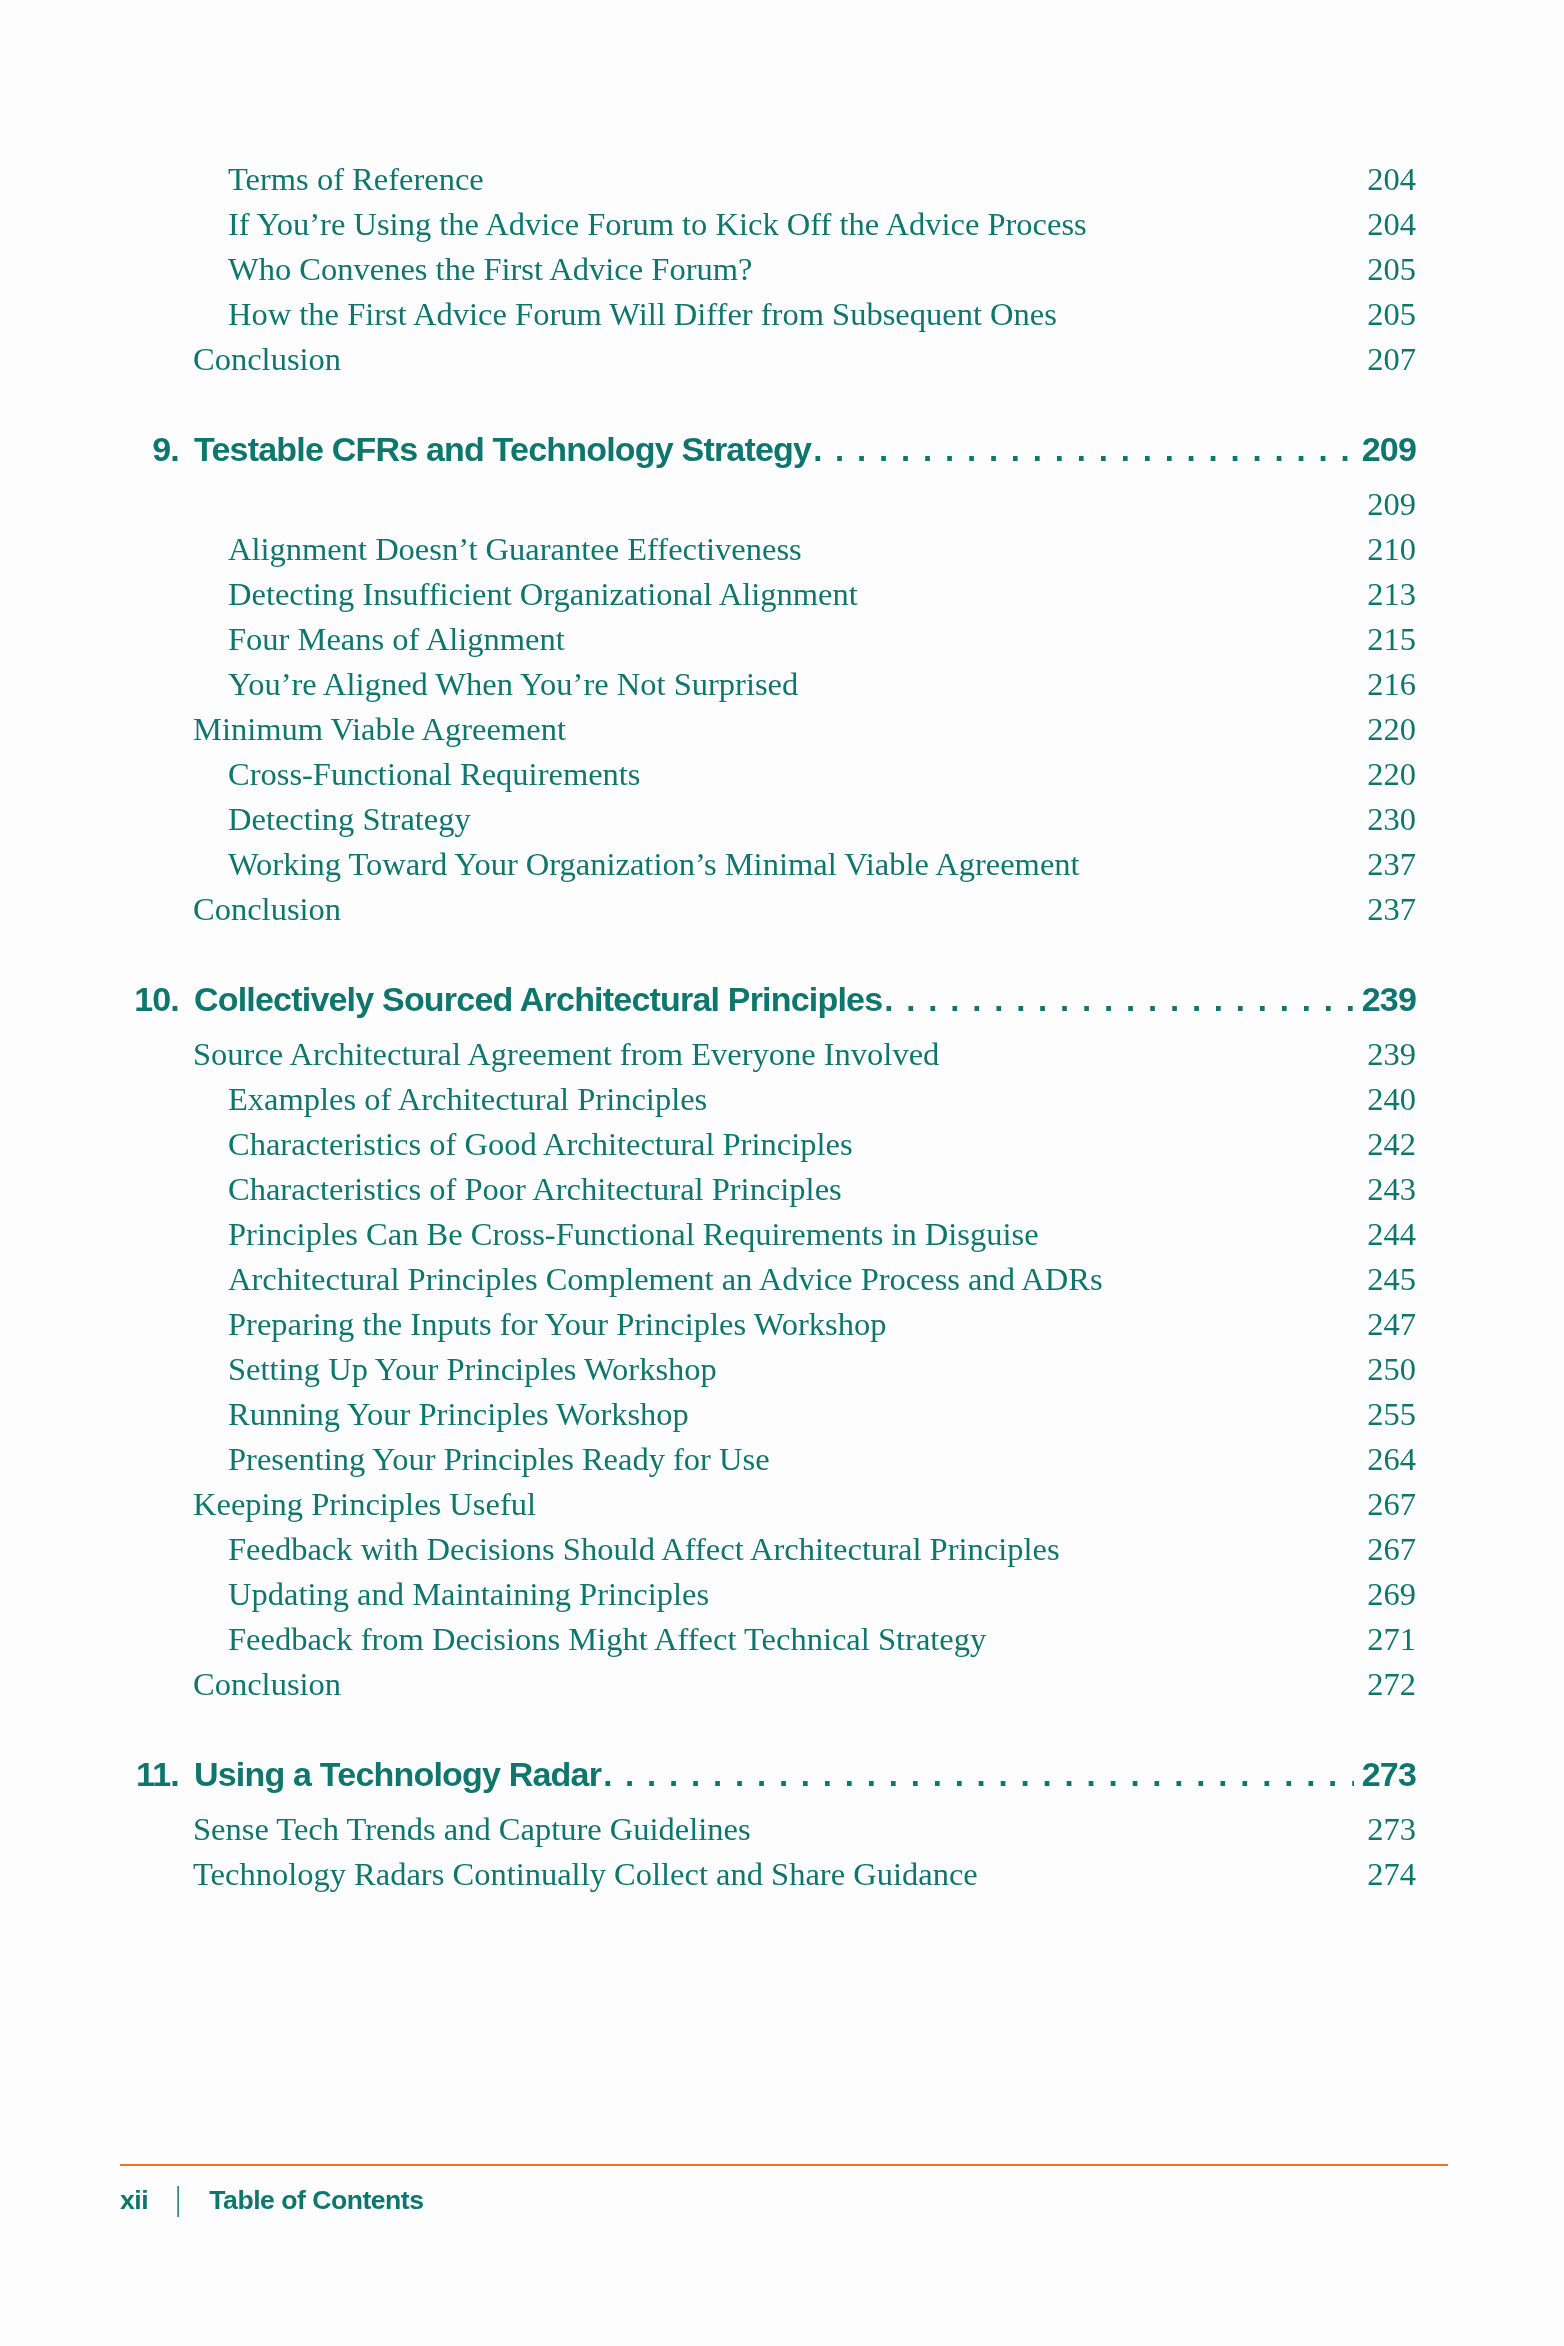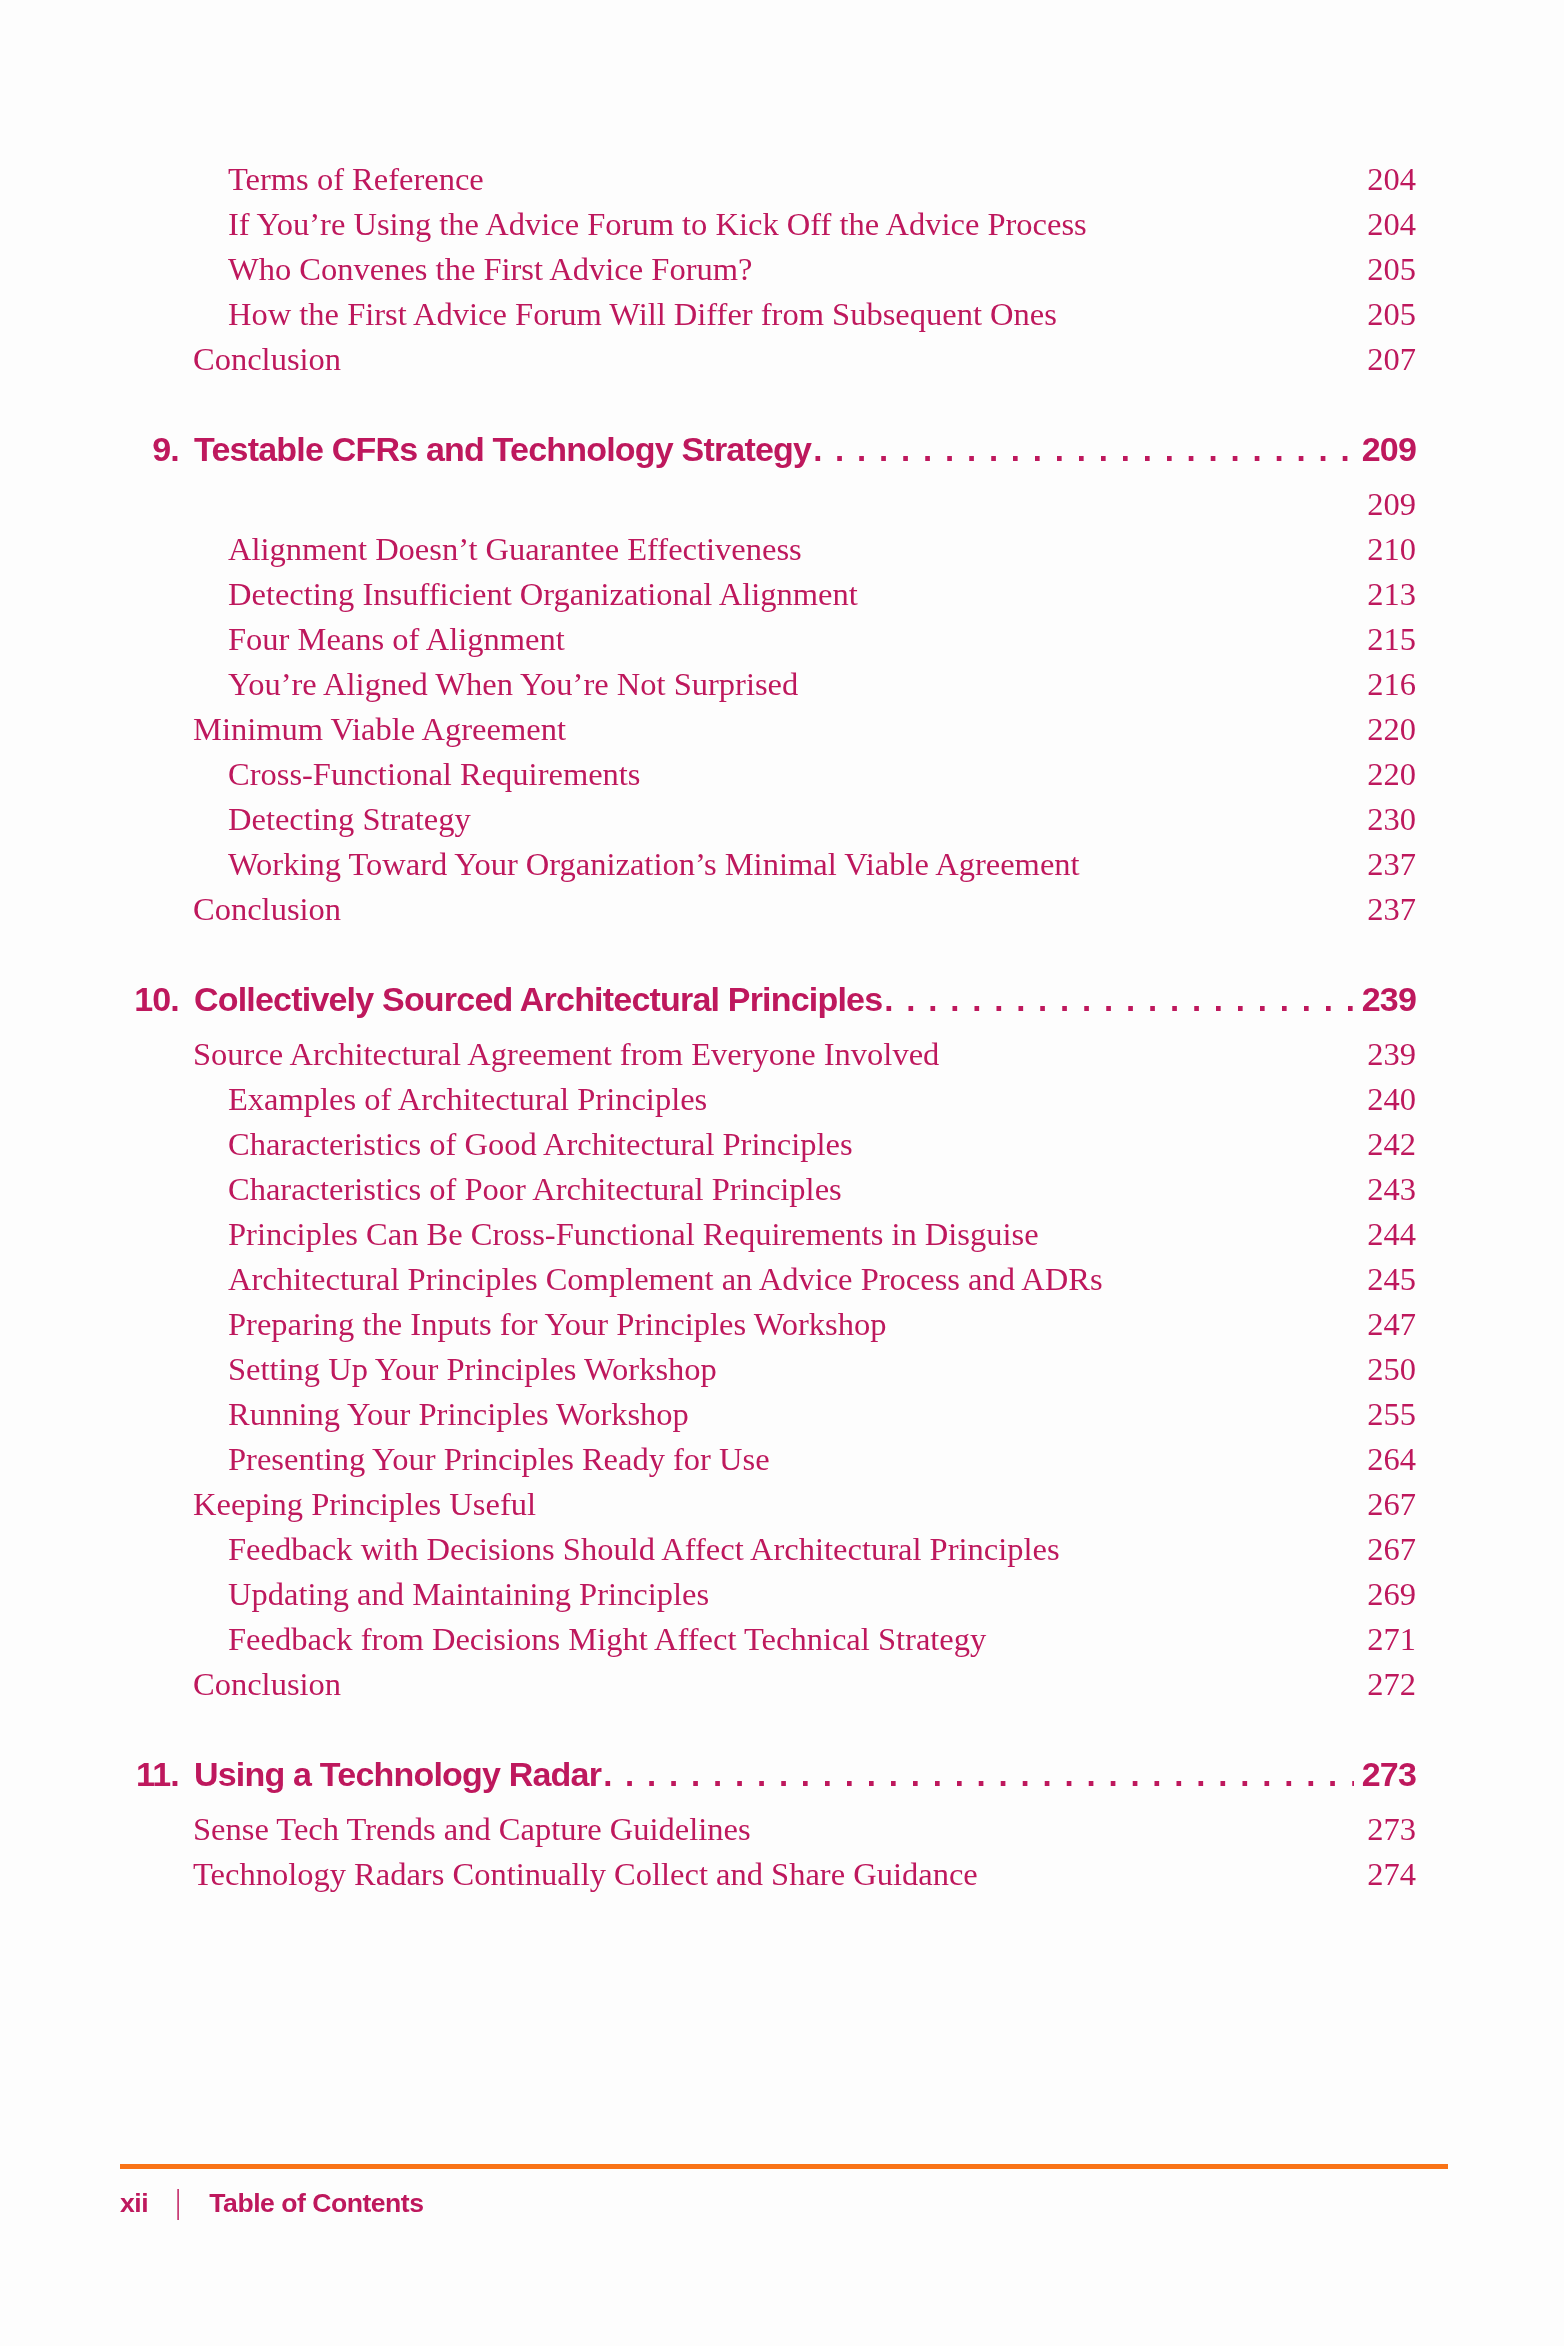--- a/index.html
+++ b/index.html
@@ -3,21 +3,21 @@
 <meta charset="utf-8">
 <style>
   html, body { margin: 0; padding: 0; background: #e9e9e9; }
   .page {
     position: relative;
     width: 1564px;
     height: 2346px;
     margin: 0 auto;
     background: #fdfdfd;
     overflow: hidden;
-    color: #be185d;
+    color: #0f766e;
     font-family: "Liberation Serif", serif;
   }
 
   
   .toc {
     position: absolute;
     left: 94px;
     top: 0;
     width: 1322px;
     padding-top: 157px;
@@ -68,21 +68,21 @@
     content: "..............................................................................";
   }
   .ch-page { flex: none; }
 
   
   .footer {
     position: absolute;
     left: 120px;
     right: 116px;
     top: 2164px;
-    border-top: 5px solid #f97316;
+    border-top: 2px solid #f97316;
     padding-top: 15.8px;
     font-family: "Liberation Sans", sans-serif;
     font-weight: bold;
   }
   .footer-line {
     display: flex;
     align-items: center;
     font-size: 26.6px;
     letter-spacing: -0.5px;
   }

